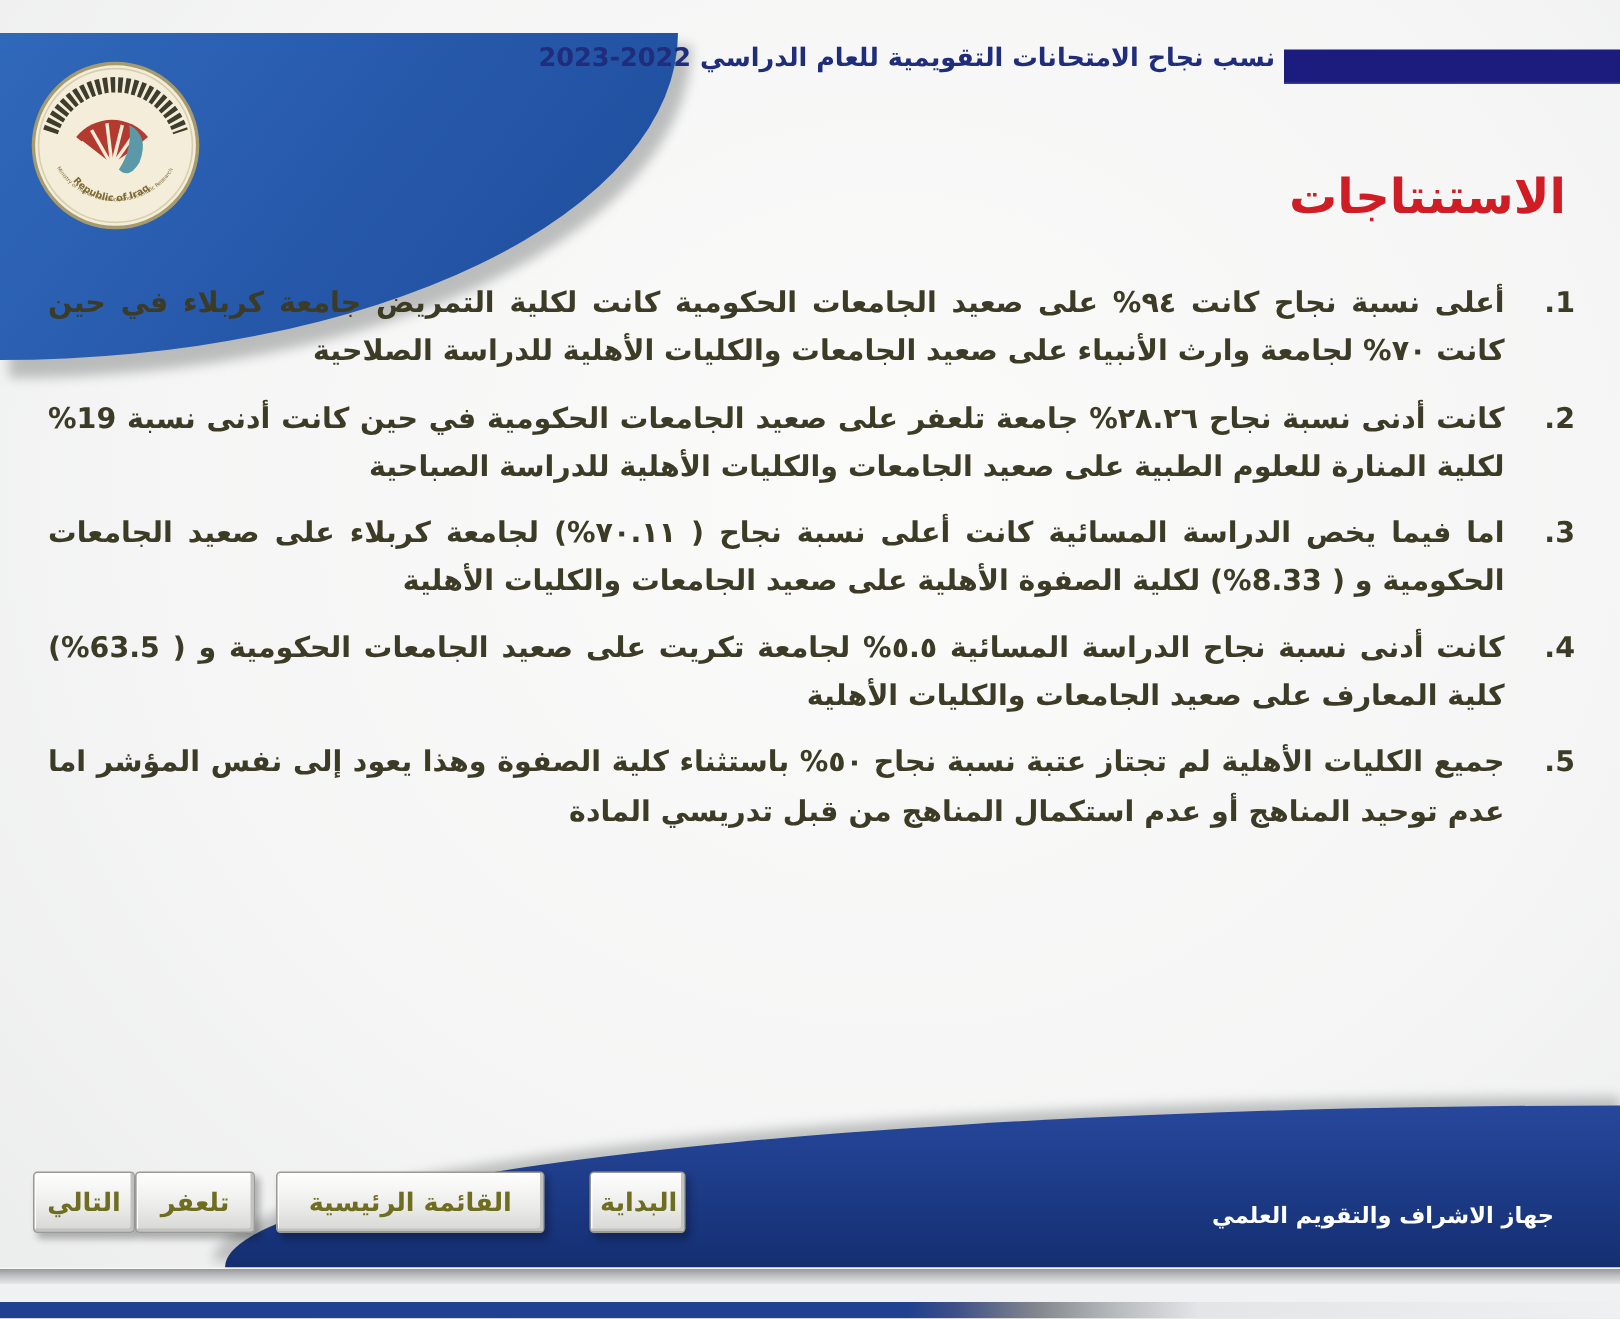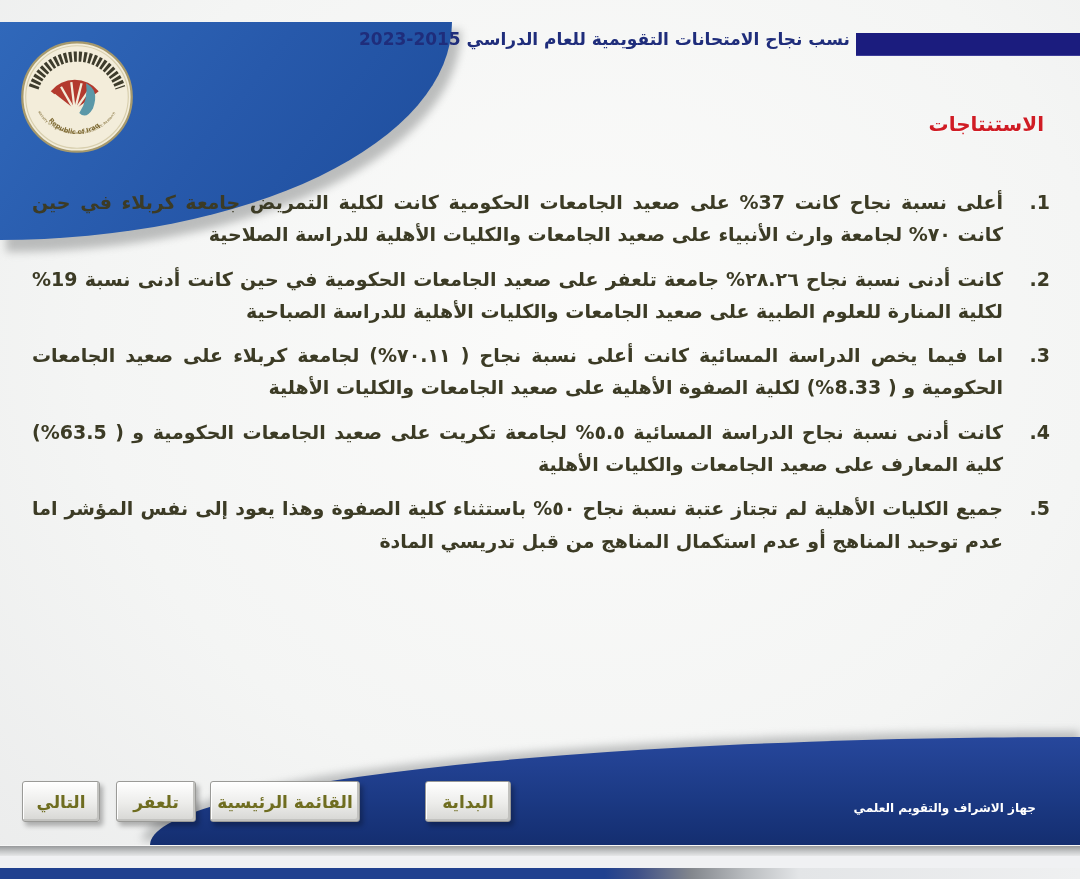--- a/index.html
+++ b/index.html
@@ -23,21 +23,21 @@
   .logo{position:absolute;left:20px;top:40px;width:114px;height:114px;}
   
   .header-bar{position:absolute;right:0;top:33px;width:224px;height:22px;background:#1b1c7e;border-bottom:1px solid #3d3d99;}
   .header-title{
     position:absolute;right:230px;top:29px;direction:rtl;white-space:nowrap;
     color:#1f2d7b;font-size:17px;font-weight:bold;letter-spacing:.2px;
   }
   
   .slide-title{
     position:absolute;right:36px;top:112px;direction:rtl;
-    color:#d01c24;font-size:20px;font-weight:800;
+    color:#d01c24;font-size:32px;font-weight:800;
     text-shadow:0 1px 0 rgba(255,255,255,.6);
   }
   
   .content{
     position:absolute;top:186px;right:30px;left:32px;direction:rtl;
     color:#3c3b25;font-size:19px;font-weight:bold;line-height:1.7;
   }
   .item{display:flex;gap:13px;margin-bottom:12px;}
   .item .num{flex:0 0 34px;direction:rtl;unicode-bidi:isolate;text-align:right;}
   .item .txt{flex:1;text-align:justify;}
@@ -46,44 +46,44 @@
     position:absolute;left:142px;right:0;top:731px;height:110px;
     background:#a7a9aa;border-top-left-radius:100% 100%;filter:blur(4px);opacity:.7;
   }
   .band-blue{
     position:absolute;left:150px;right:0;top:737px;height:108px;
     background:linear-gradient(180deg,#27479c 0%,#1c3a85 55%,#142e70 100%);
     border-top-left-radius:100% 100%;
   }
   .footer-org{
     position:absolute;top:801px;right:44px;direction:rtl;z-index:3;
-    color:#ffffff;font-size:12px;font-weight:bold;white-space:nowrap;
+    color:#ffffff;font-size:15px;font-weight:bold;white-space:nowrap;
   }
   .gray-strip{
     position:absolute;left:0;right:0;top:845px;height:10px;
     background:linear-gradient(180deg,#97999b 0%,#c6c8c9 55%,#e6e7e8 100%);
     border-top:1px solid #f6f6f6;
   }
   .light-strip{position:absolute;left:0;right:0;top:856px;height:12px;background:#f0f1f3;}
   .bottom-bar{
     position:absolute;left:0;right:0;top:868px;height:11px;
     background:linear-gradient(90deg,#20418f 0%,#20418f 56%,#3e5088 59%,#83878d 64%,#b9bcbf 69%,#e3e5e7 74%,#eff0f1 100%);
   }
   
   .nav{position:absolute;left:22px;top:781px;display:flex;align-items:center;z-index:4;}
   .nav button{
     height:41px;border:1px solid #9a9a97;border-radius:3px;cursor:pointer;
     background:linear-gradient(180deg,#ffffff 0%,#ececea 55%,#d6d6d3 100%);
     box-shadow:inset -2px -2px 0 #c2c2bf, inset 1px 1px 0 #ffffff, 3px 4px 5px rgba(0,0,0,.28);
     color:#6f6d20;font-size:17px;font-weight:bold;font-family:"DejaVu Sans",sans-serif;
   }
-  .btn-next{width:78px;margin-right:16px;}
+  .btn-next{width:68px;}
   .btn-prev{width:80px;margin-right:14px;}
-  .btn-menu{width:150px;margin-right:65px;}
-  .btn-home{width:86px;}
+  .btn-menu{width:179px;margin-right:30px;}
+  .btn-home{width:64px;}
 </style>
 </head>
 <body>
 
 <div class="stage">
 
   <div class="corner-shadow"></div>
   <div class="corner-blue"></div>
 
   <div class="logo">
@@ -111,28 +111,28 @@
       <text font-size="5.6" font-weight="bold" fill="#7e6a33" font-family="DejaVu Sans, sans-serif">
         <textPath href="#arcTop" startOffset="8%">Republic of Iraq</textPath>
       </text>
       <text font-size="3.1" fill="#7e6a33" font-family="DejaVu Sans, sans-serif">
         <textPath href="#arcBottom" startOffset="4%">Ministry of Higher Education and Scientific Research</textPath>
       </text>
     </svg>
   </div>
 
   <div class="header-bar"></div>
-  <div class="header-title">نسب نجاح الامتحانات التقويمية للعام الدراسي 2015-2023</div>
+  <div class="header-title">نسب نجاح الامتحانات التقويمية للعام الدراسي 2022-2023</div>
 
   <div class="slide-title">الاستنتاجات</div>
 
   <div class="content">
     <div class="item">
       <span class="num">1.</span>
-      <div class="txt">أعلى نسبة نجاح كانت 37% على صعيد الجامعات الحكومية كانت لكلية التمريض جامعة كربلاء في حين كانت ٧٠% لجامعة وارث الأنبياء على صعيد الجامعات والكليات الأهلية للدراسة الصلاحية</div>
+      <div class="txt">أعلى نسبة نجاح كانت ٩٤% على صعيد الجامعات الحكومية كانت لكلية التمريض جامعة كربلاء في حين كانت ٧٠% لجامعة وارث الأنبياء على صعيد الجامعات والكليات الأهلية للدراسة الصلاحية</div>
     </div>
     <div class="item">
       <span class="num">2.</span>
       <div class="txt">كانت أدنى نسبة نجاح ٢٨.٢٦% جامعة تلعفر على صعيد الجامعات الحكومية في حين كانت أدنى نسبة 19% لكلية المنارة للعلوم الطبية على صعيد الجامعات والكليات الأهلية للدراسة الصباحية</div>
     </div>
     <div class="item">
       <span class="num">3.</span>
       <div class="txt">اما فيما يخص الدراسة المسائية كانت أعلى نسبة نجاح ( ٧٠.١١%) لجامعة كربلاء على صعيد الجامعات الحكومية و ( 8.33%) لكلية الصفوة الأهلية على صعيد الجامعات والكليات الأهلية</div>
     </div>
     <div class="item">

